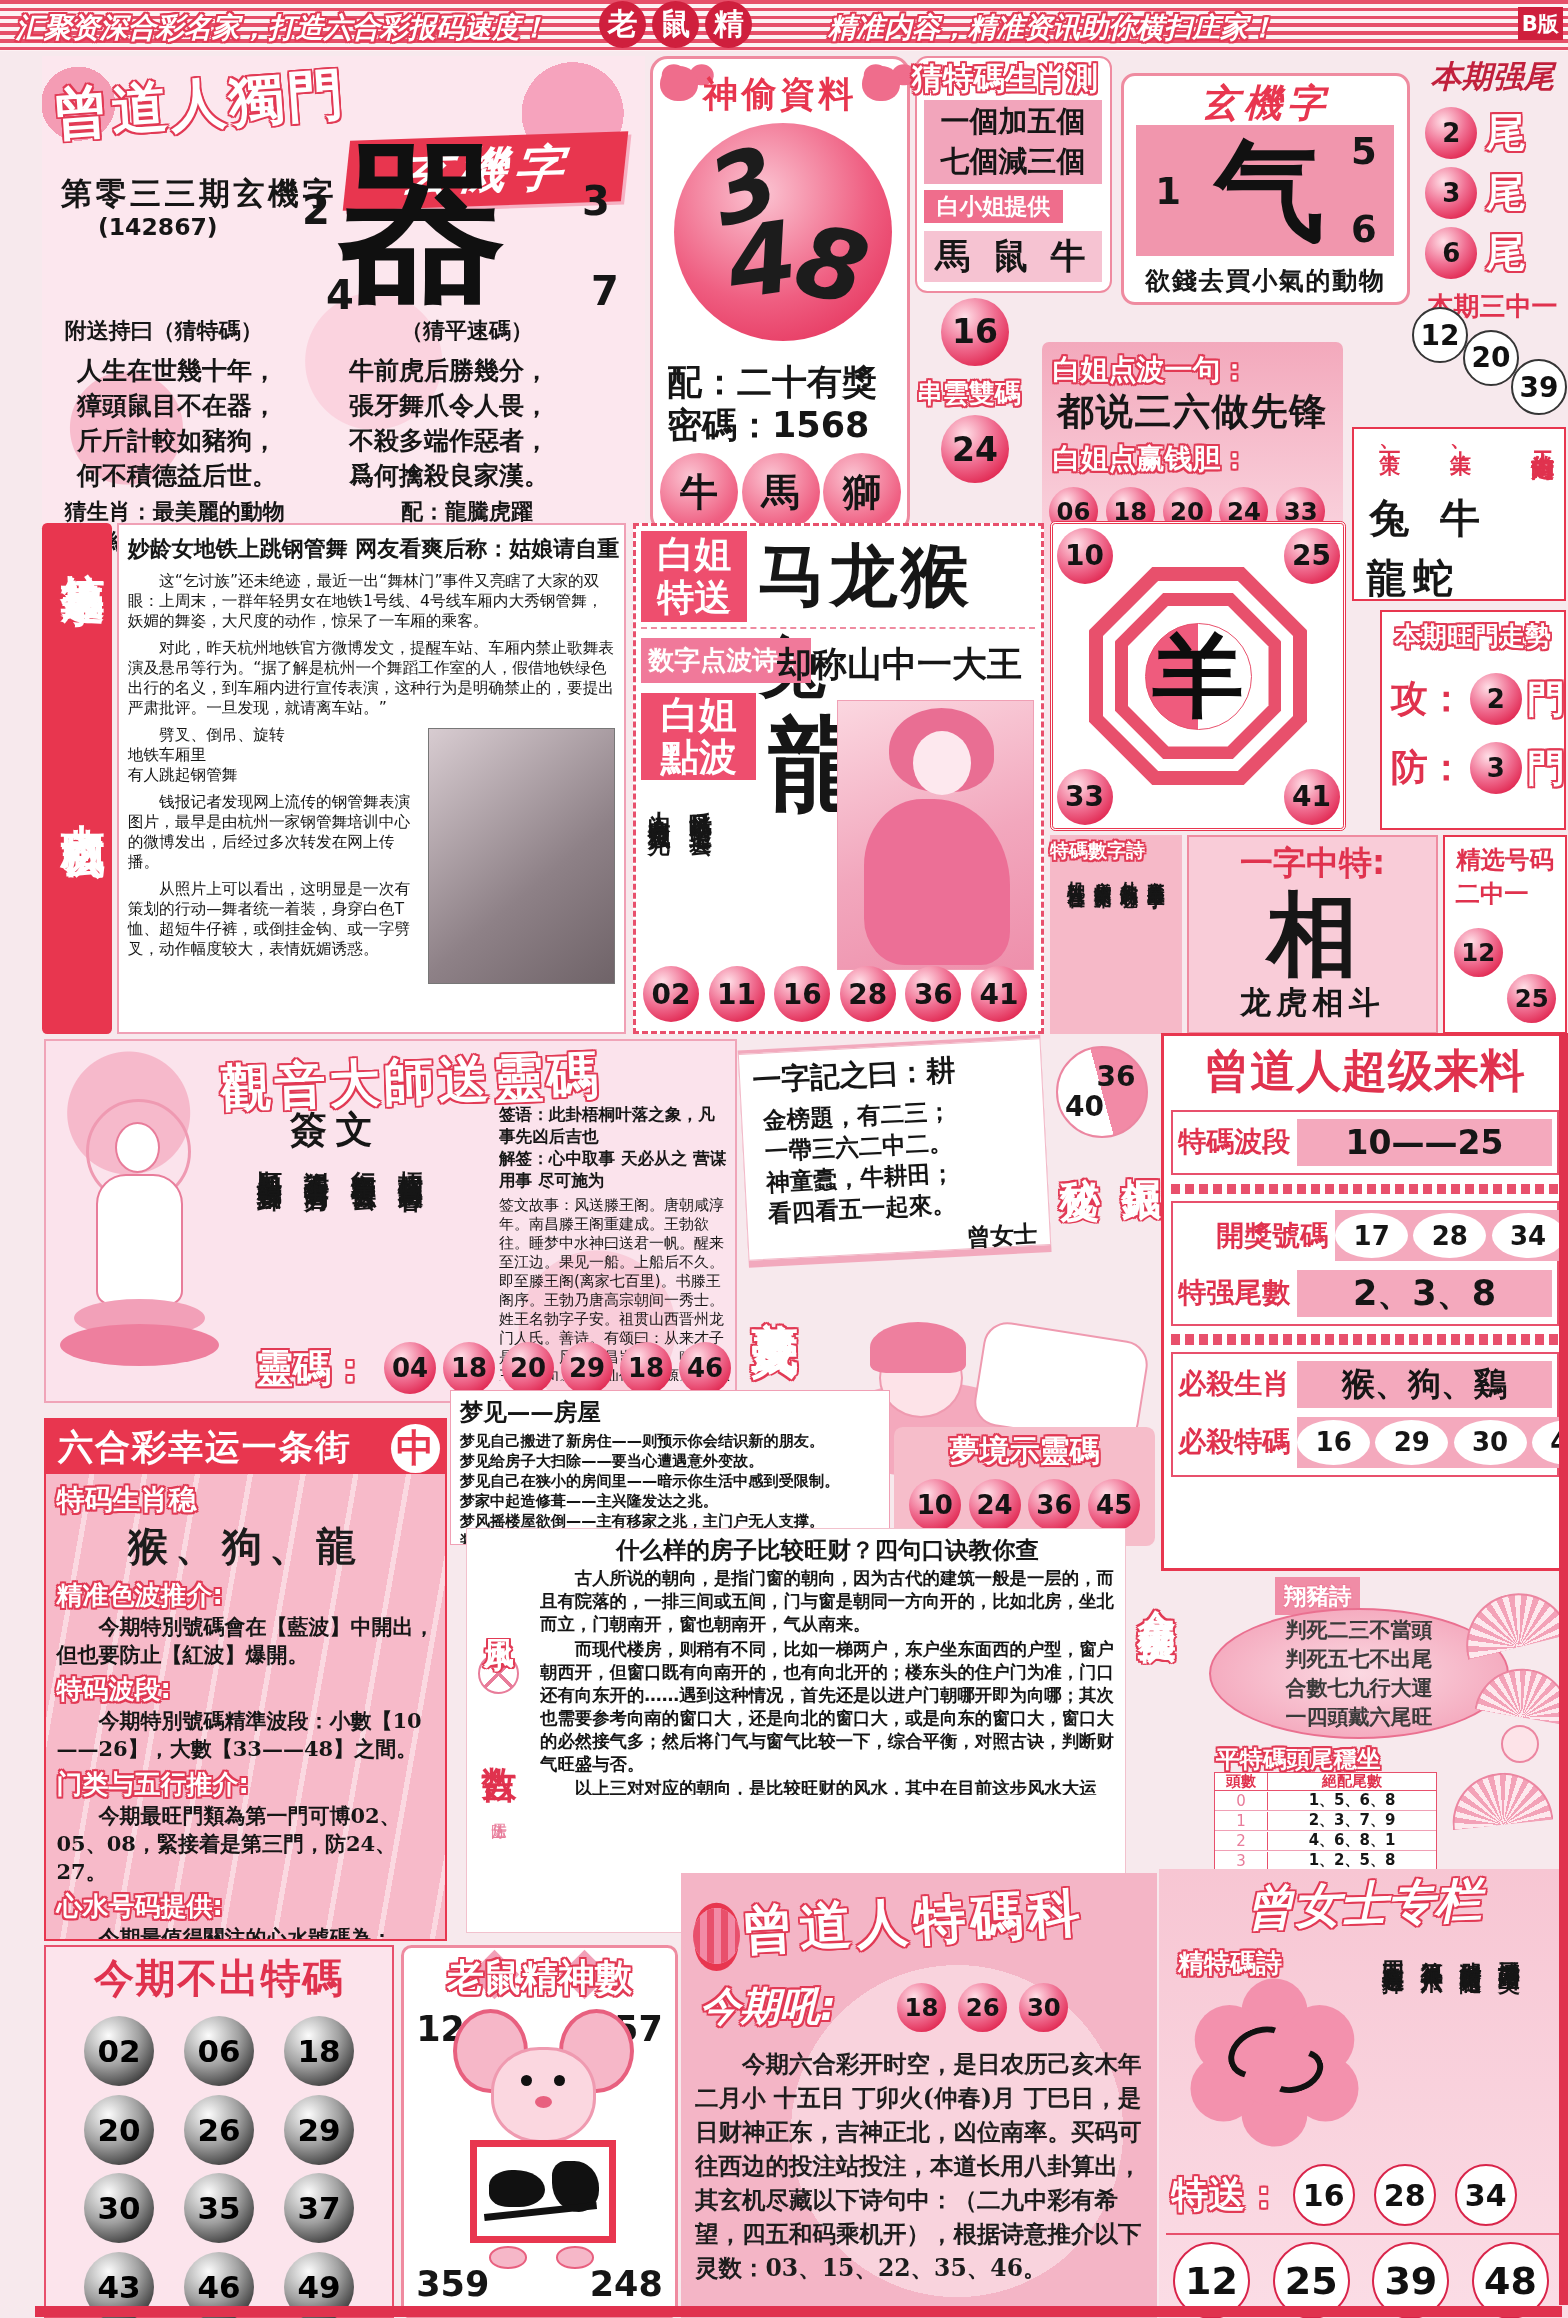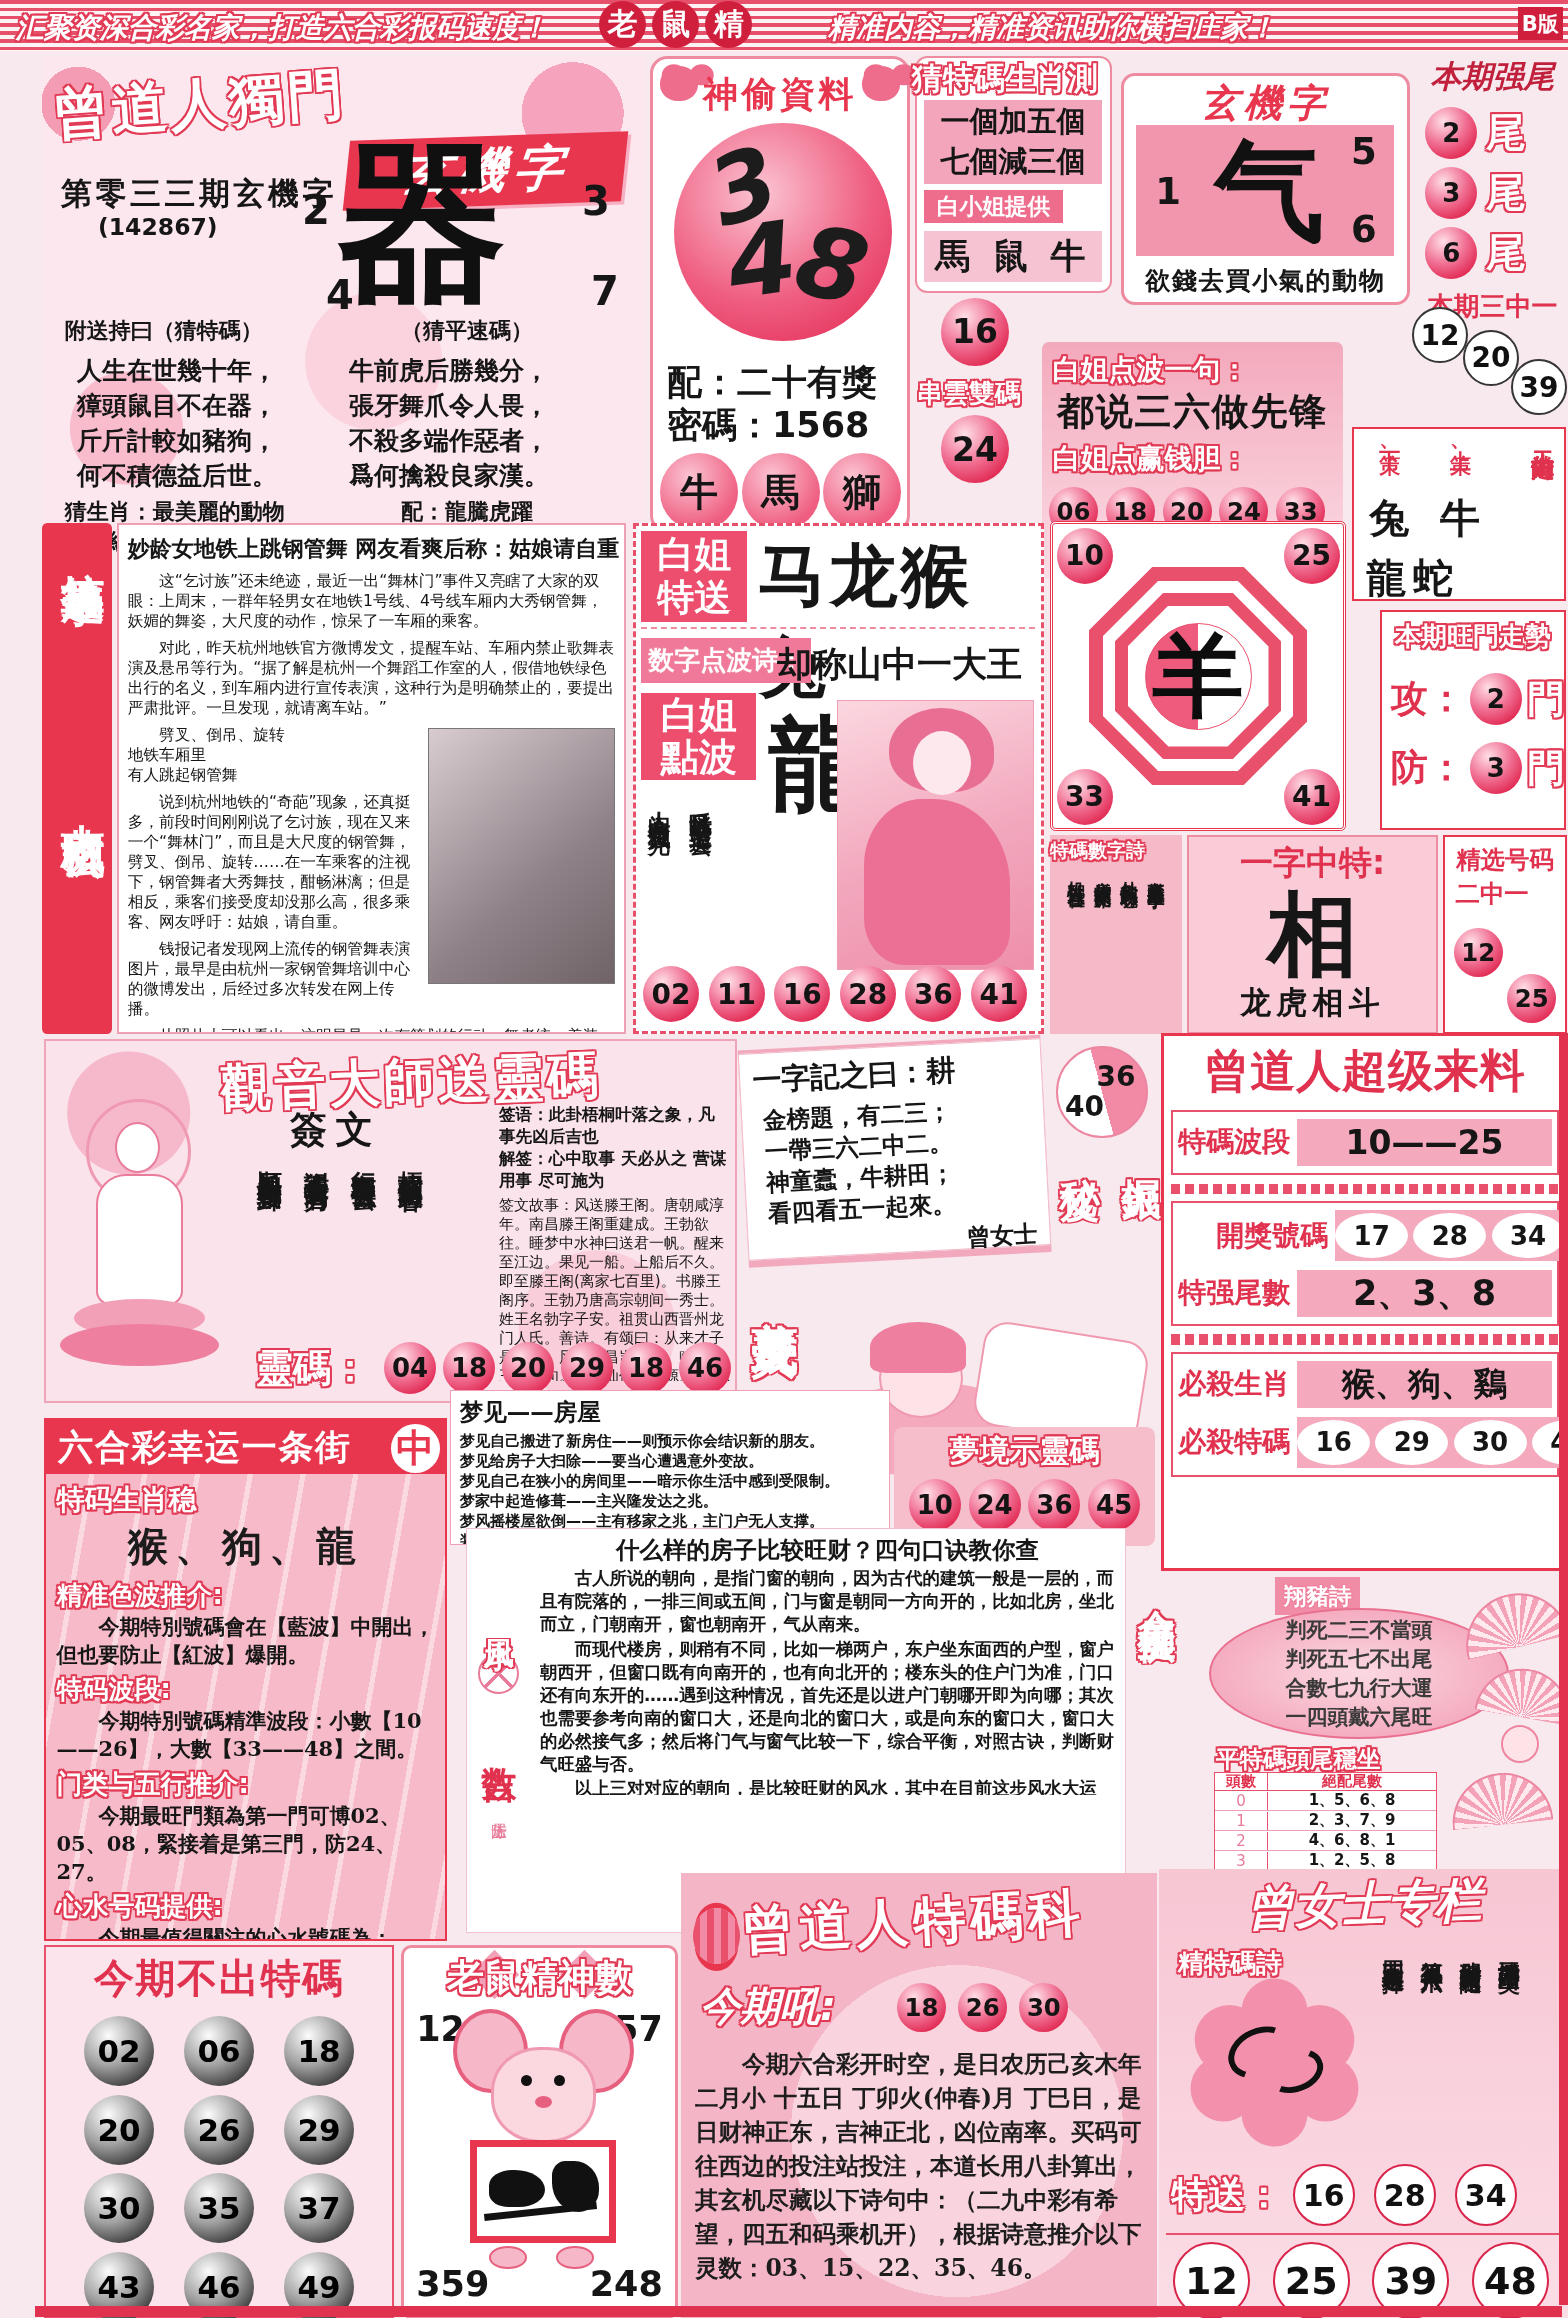--- a/index.html
+++ b/index.html
@@ -235,21 +235,20 @@
 
   <div class="b" style="left:117px;top:523px;width:509px;height:511px;background:#fff;border:2.6px solid #f0a0b5;padding:7px 8.7px;overflow:hidden;">
     <div class="bold" style="font-size:22px;white-space:nowrap;letter-spacing:0;margin:1.7px 0 7px 0;">妙龄女地铁上跳钢管舞 网友看爽后称：姑娘请自重</div>
     <div style="font-size:15.7px;line-height:20px;">
       <p>这“乞讨族”还未绝迹，最近一出“舞林门”事件又亮瞎了大家的双眼：上周末，一群年轻男女在地铁1号线、4号线车厢内大秀钢管舞，妖媚的舞姿，大尺度的动作，惊呆了一车厢的乘客。</p>
       <p>对此，昨天杭州地铁官方微博发文，提醒车站、车厢内禁止歌舞表演及悬吊等行为。“据了解是杭州一个舞蹈工作室的人，假借地铁绿色出行的名义，到车厢内进行宣传表演，这种行为是明确禁止的，要提出严肃批评。一旦发现，就请离车站。”</p>
       <div style="float:right;width:185px;height:254px;margin:3.5px 0 3.5px 7px;background:linear-gradient(140deg,#d8ccd1,#8e8187 60%,#6f6368);border:1.7px solid #777;"></div>
       <p style="white-space:pre-line;text-indent:2em;">劈叉、倒吊、旋转
 地铁车厢里
 有人跳起钢管舞</p>
-      <p>说到杭州地铁的“奇葩”现象，还真挺多，前段时间刚刚说了乞讨族，现在又来一个“舞林门”，而且是大尺度的钢管舞，劈叉、倒吊、旋转……在一车乘客的注视下，钢管舞者大秀舞技，酣畅淋漓；但是相反，乘客们接受度却没那么高，很多乘客、网友呼吁：姑娘，请自重。</p>
       <p>钱报记者发现网上流传的钢管舞表演图片，最早是由杭州一家钢管舞培训中心的微博发出，后经过多次转发在网上传播。</p>
       <p>从照片上可以看出，这明显是一次有策划的行动—舞者统一着装，身穿白色T恤、超短牛仔裤，或倒挂金钩、或一字劈叉，动作幅度较大，表情妩媚诱惑。</p>
 
     </div>
   </div>
 
   <div class="b" style="left:633px;top:523px;width:411px;height:511px;background:#fff;border:3.5px dashed #e8506c;">
     <div class="b ctr" style="left:5.2px;top:5.2px;width:106px;height:91px;background:#ee4e6e;">
       <span style="color:#fff;font-weight:700;font-size:37px;width:2em;line-height:1.15;display:block;text-align:center;">白姐特送</span>
     </div>

